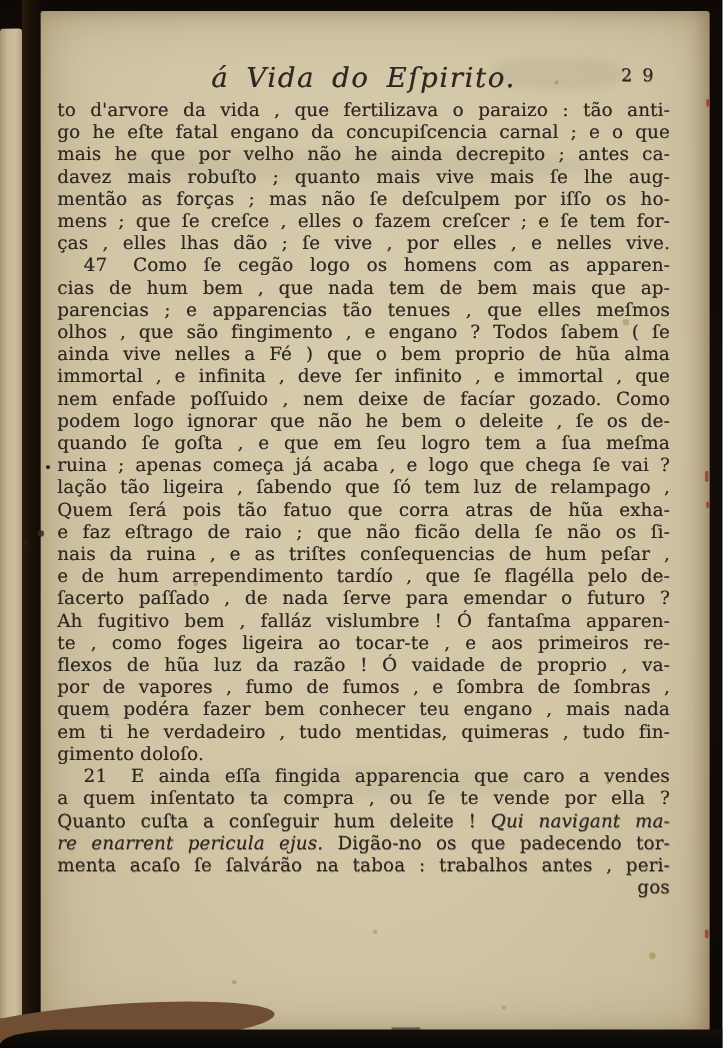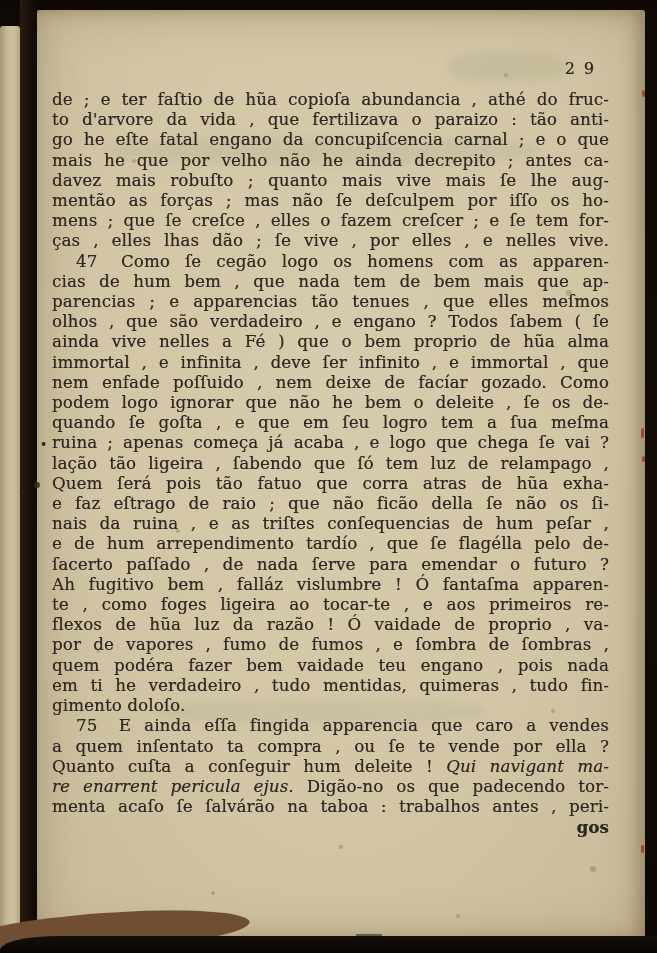--- a/index.html
+++ b/index.html
@@ -56,21 +56,21 @@
   }
 
   .textblock{
     position:absolute;left:15px;top:80px;width:557px;color:#2c2721;
     font-size:16.6px;line-height:20.2px;letter-spacing:.15px;
     text-shadow:.35px .35px .45px rgba(45,38,28,.5);
   }
   .line{text-align:justify;text-align-last:justify;position:relative;white-space:normal;}
   .line.indent{padding-left:24px;}
   .line.para-end{text-align-last:left;}
-  .line.catchword{text-align-last:right;font-weight:bold;}
+  .line.catchword{text-align-last:right;}
   .it{font-style:italic;}
   .ink-dot{position:absolute;left:-12px;top:2px;font-size:12px;}
 
   .edge-dot{position:absolute;left:-3px;top:472px;width:6px;height:6px;border-radius:50%;
     background:rgba(55,40,25,.85);box-shadow:-14px 8px 0 -1px rgba(55,40,25,.55);}
   .red-speck{position:absolute;width:3px;border-radius:2px;background:#9c392a;opacity:.85;}
   .rs1{right:0;top:80px;height:7px;}
   .rs2{right:1px;top:418px;height:10px;}
   .rs3{right:0;top:446px;height:6px;}
   .rs4{right:1px;top:835px;height:8px;}
@@ -95,58 +95,58 @@
   <div class="adjacent-page"></div>
   <div class="page-gap"></div>
 
   <div class="page">
     <div class="speckles"></div>
     <div class="ghost g1"></div>
     <div class="ghost g2"></div>
     <div class="ghost g3"></div>
 
     <div class="header">
+      <div class="running-title">á Vida do Eſpirito.</div>
       <div class="page-number">29</div>
     </div>
 
     <div class="textblock">
-      <div class="line">de ; e ter faſtio de hũa copioſa abundancia , athé do fruc-</div>
       <div class="line">to d'arvore da vida , que fertilizava o paraizo : tão anti-</div>
       <div class="line">go he eſte fatal engano da concupiſcencia carnal ; e o que</div>
       <div class="line">mais he que por velho não he ainda decrepito ; antes ca-</div>
       <div class="line">davez mais robuſto ; quanto mais vive mais ſe lhe aug-</div>
       <div class="line">mentão as forças ; mas não ſe deſculpem por iſſo os ho-</div>
       <div class="line">mens ; que ſe creſce , elles o fazem creſcer ; e ſe tem for-</div>
       <div class="line">ças , elles lhas dão ; ſe vive , por elles , e nelles vive.</div>
       <div class="line indent">47  Como ſe cegão logo os homens com as apparen-</div>
       <div class="line">cias de hum bem , que nada tem de bem mais que ap-</div>
       <div class="line">parencias ; e apparencias tão tenues , que elles meſmos</div>
-      <div class="line">olhos , que são verdadeiro , e engano ? Todos ſabem ( ſe</div>
+      <div class="line">olhos , que são fingimento , e engano ? Todos ſabem ( ſe</div>
       <div class="line">ainda vive nelles a Fé ) que o bem proprio de hũa alma</div>
       <div class="line">immortal , e infinita , deve ſer infinito , e immortal , que</div>
       <div class="line">nem enfade poſſuido , nem deixe de facíar gozado. Como</div>
       <div class="line">podem logo ignorar que não he bem o deleite , ſe os de-</div>
       <div class="line">quando ſe goſta , e que em ſeu logro tem a ſua meſma</div>
       <div class="line">
         <span class="ink-dot">•</span><span>ruina ; apenas começa já acaba , e logo que chega ſe vai ?</span>
       </div>
       <div class="line">lação tão ligeira , ſabendo que ſó tem luz de relampago ,</div>
       <div class="line">Quem ſerá pois tão fatuo que corra atras de hũa exha-</div>
       <div class="line">e faz eſtrago de raio ; que não ficão della ſe não os ſi-</div>
       <div class="line">nais da ruina , e as triſtes conſequencias de hum peſar ,</div>
       <div class="line">e de hum arrependimento tardío , que ſe flagélla pelo de-</div>
       <div class="line">ſacerto paſſado , de nada ſerve para emendar o futuro ?</div>
       <div class="line">Ah fugitivo bem , falláz vislumbre ! Ó fantaſma apparen-</div>
       <div class="line">te , como foges ligeira ao tocar-te , e aos primeiros re-</div>
       <div class="line">flexos de hũa luz da razão ! Ó vaidade de proprio , va-</div>
       <div class="line">por de vapores , fumo de fumos , e ſombra de ſombras ,</div>
-      <div class="line">quem podéra fazer bem vaidade teu engano , pois nada</div>
+      <div class="line">quem podéra fazer bem conhecer teu engano , mais nada</div>
       <div class="line">em ti he verdadeiro , tudo mentidas, quimeras , tudo fin-</div>
       <div class="line para-end">gimento doloſo.</div>
-      <div class="line indent">75  E ainda eſſa fingida apparencia que caro a vendes</div>
+      <div class="line indent">21  E ainda eſſa fingida apparencia que caro a vendes</div>
       <div class="line">a quem inſentato ta compra , ou ſe te vende por ella ?</div>
       <div class="line">
         <span>Quanto cuſta a conſeguir hum deleite !</span> <span class="it">Qui navigant ma-</span>
       </div>
       <div class="line">
         <span class="it">re enarrent pericula ejus.</span> <span>Digão-no os que padecendo tor-</span>
       </div>
       <div class="line">menta acaſo ſe ſalvárão na taboa : trabalhos antes , peri-</div>
       <div class="line catchword">gos</div>
     </div>

